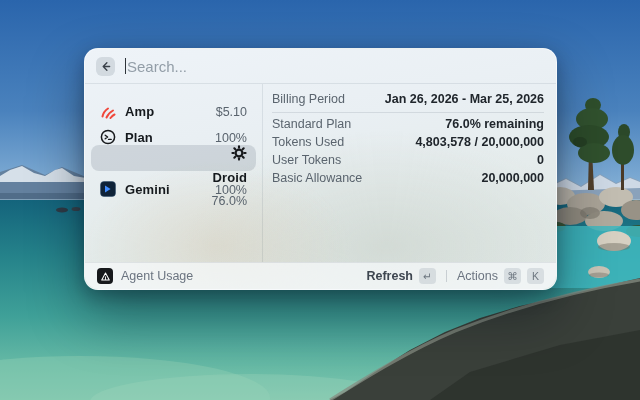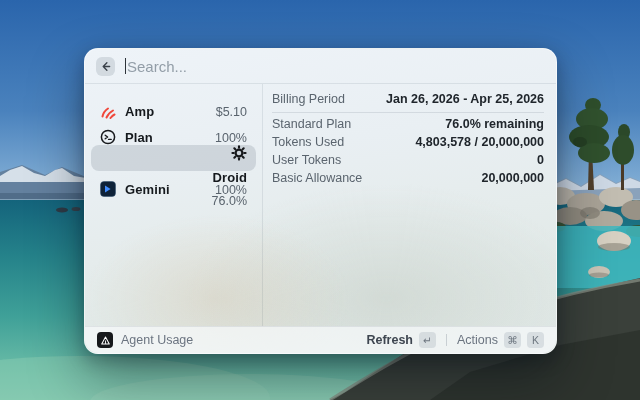--- a/index.html
+++ b/index.html
@@ -7,21 +7,21 @@
   body { position:relative; font-family:"Liberation Sans", sans-serif; }
 
   
   .bg-sky { position:absolute; left:0; top:0; width:640px; height:202px;
     background:linear-gradient(180deg,#2a65ac 0%,#4a82bd 55%,#8db7da 100%); }
   .bg-water { position:absolute; left:0; top:200px; width:640px; height:200px;
     background:linear-gradient(180deg,#14647c 0%,#25828a 28%,#3fa098 58%,#68bba6 84%,#7fc6ae 100%); }
   .bg-shapes { position:absolute; left:0; top:0; width:640px; height:400px; }
 
   
-  .window { position:absolute; left:84px; top:48px; width:473px; height:306px;
+  .window { position:absolute; left:84px; top:48px; width:473px; height:242px;
     border-radius:14px; display:flex; flex-direction:column;
     border:1px solid rgba(255,255,255,0.55);
     box-shadow:0 25px 55px rgba(0,10,20,0.40), 0 6px 18px rgba(0,10,20,0.28);
     background:
       radial-gradient(190px 120px at 28% 82%, rgba(213,204,184,0.50), rgba(213,204,184,0) 70%),
       radial-gradient(280px 160px at 64% 82%, rgba(193,201,192,0.45), rgba(193,201,192,0) 72%),
       linear-gradient(172deg,#eef3f8 0%,#e9eff3 34%,#e5ecec 58%,#e1e9e7 78%,#e0e8e6 100%);
   }
 
   .search-bar { height:35px; display:flex; align-items:center; padding:0 11px; gap:10px;
@@ -191,21 +191,21 @@
         </span>
         <span class="agent-name">Gemini</span>
         <span class="agent-value">100%</span>
       </div>
 
     </div>
 
     <div class="right-col">
       <div class="detail-row bp-row">
         <span class="detail-label">Billing Period</span>
-        <span class="detail-value">Jan 26, 2026 - Apr 25, 2026</span>
+        <span class="detail-value">Jan 26, 2026 - Mar 25, 2026</span>
       </div>
       <div class="hdivider"></div>
       <div class="detail-row sub-row">
         <span class="detail-label">Standard Plan</span>
         <span class="detail-value">76.0% remaining</span>
       </div>
       <div class="detail-row sub-row">
         <span class="detail-label">Tokens Used</span>
         <span class="detail-value">4,803,578 / 20,000,000</span>
       </div>

